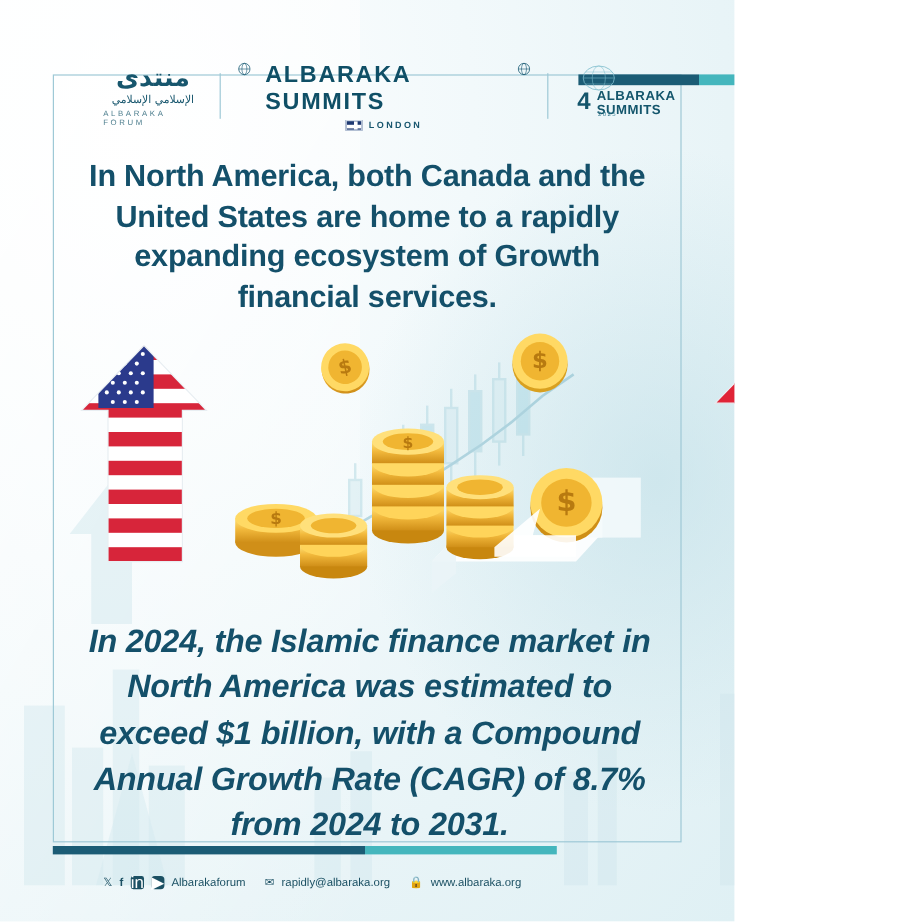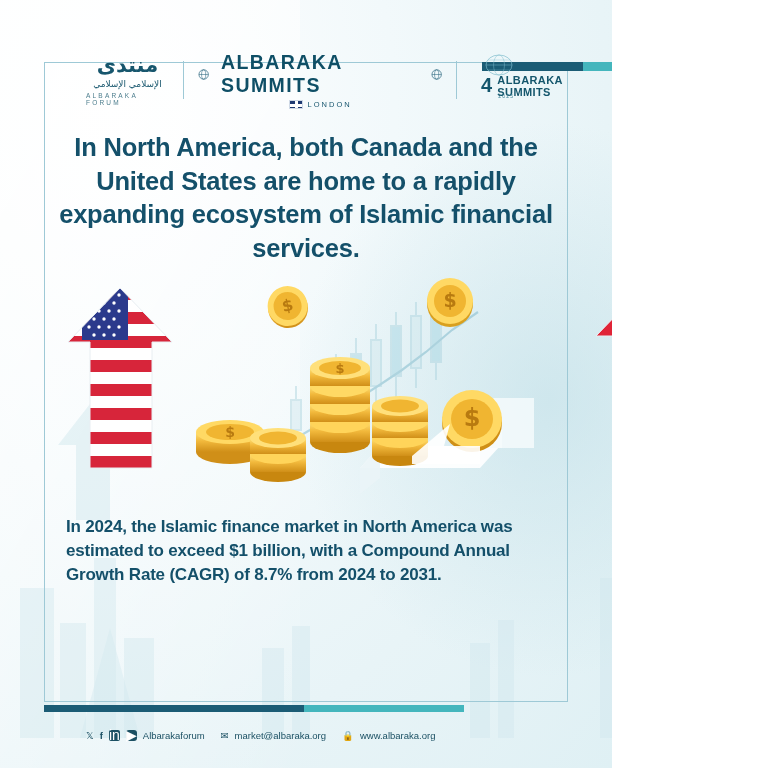--- a/index.html
+++ b/index.html
@@ -56,28 +56,28 @@
     font-family: "DejaVu Sans", sans-serif;
   }
   .logo-arabic .sub {
     font-size: 6.5px; color: #4c7d8d; letter-spacing: 2.2px; margin-top: 3px;
   }
   .vdiv { width: 1px; height: 38px; background: #9ec9d6; }
   .summits {
     display: flex; flex-direction: column; align-items: center; gap: 3px;
   }
   .summits-row {
-    display: flex; align-items: center; gap: 12px;
+    display: flex; align-items: flex-start; gap: 12px;
   }
   .summits-title {
     font-size: 19.5px; font-weight: 700; color: #0f4f66; letter-spacing: 1.4px;
   }
   .summits-london {
     display: flex; align-items: flex-end; gap: 5px; font-size: 7.5px;
-    color: #19576f; letter-spacing: 2px; font-weight: 400;
+    color: #19576f; letter-spacing: 2px; font-weight: 700;
   }
   .flag-uk {
     width: 14px; height: 9px; position: relative; background: #1f3a72; overflow: hidden;
     border: .5px solid #cfd9e6;
   }
   .flag-uk:before, .flag-uk:after {
     content: ""; position: absolute; background: #fff;
   }
   .flag-uk:before { left: 0; top: 3.3px; width: 14px; height: 2.4px; }
   .flag-uk:after { left: 5.8px; top: 0; width: 2.4px; height: 9px; }
@@ -111,25 +111,27 @@
     font-size: 25.5px;
     line-height: 1.32;
     letter-spacing: -0.2px;
   }
   
   .illustration {
     position: absolute; left: 60px; top: 268px; right: 60px; height: 240px;
   }
   .bottom-text {
     position: absolute; left: 66px; right: 62px; top: 515px;
+    text-align: center;
     color: #14506a;
     font-weight: 700;
-    font-size: 17px;
+    font-size: 27px;
     line-height: 1.42;
     letter-spacing: -0.2px;
+    font-style: italic;
   }
   
   .footer-accent {
     position: absolute; left: 44px; bottom: 56px; width: 420px; height: 7px;
     background: linear-gradient(90deg, #1b5c75 0%, #1b5c75 62%, #44b6bd 62%, #44b6bd 100%);
   }
   .footer {
     position: absolute; left: 86px; bottom: 22px; right: 60px; height: 22px;
     display: flex; align-items: center; gap: 16px;
     font-size: 9.5px; color: #1b5063;
@@ -224,21 +226,21 @@
       </svg>
       <div class="num">4</div>
       <div class="txt">
         <div>ALBARAKA</div>
         <div>SUMMITS</div>
       </div>
       <div class="yr">2025</div>
     </div>
   </div>
 
-  <div class="headline">In North America, both Canada and the United States are home to a rapidly expanding ecosystem of Islamic financial services.</div>
+  <div class="headline">In North America, both Canada and the United States are home to a rapidly expanding ecosystem of Growth financial services.</div>
 
   <div class="illustration">
     <svg viewBox="0 0 648 240" width="648" height="240">
       <defs>
         <linearGradient id="gold" x1="0" y1="0" x2="0" y2="1">
           <stop offset="0%" stop-color="#ffe27a"></stop>
           <stop offset="45%" stop-color="#f2b93c"></stop>
           <stop offset="100%" stop-color="#d08f18"></stop>
         </linearGradient>
         <linearGradient id="goldTop" x1="0" y1="0" x2="1" y2="1">
@@ -417,21 +419,21 @@
       <div class="social">
         <span class="ic">𝕏</span>
         <span class="ic" style="font-weight:700;">f</span>
         <span class="sq">in</span>
         <span class="sq" style="border-radius:3px;">▶</span>
       </div>
       <span>Albarakaforum</span>
     </div>
     <div class="fgroup">
       <span class="envelope">✉</span>
-      <span>market@albaraka.org</span>
+      <span>rapidly@albaraka.org</span>
     </div>
     <div class="fgroup">
       <span class="lock">🔒</span>
       <span>www.albaraka.org</span>
     </div>
   </div>
 
 </div>
 
 </body></html>

